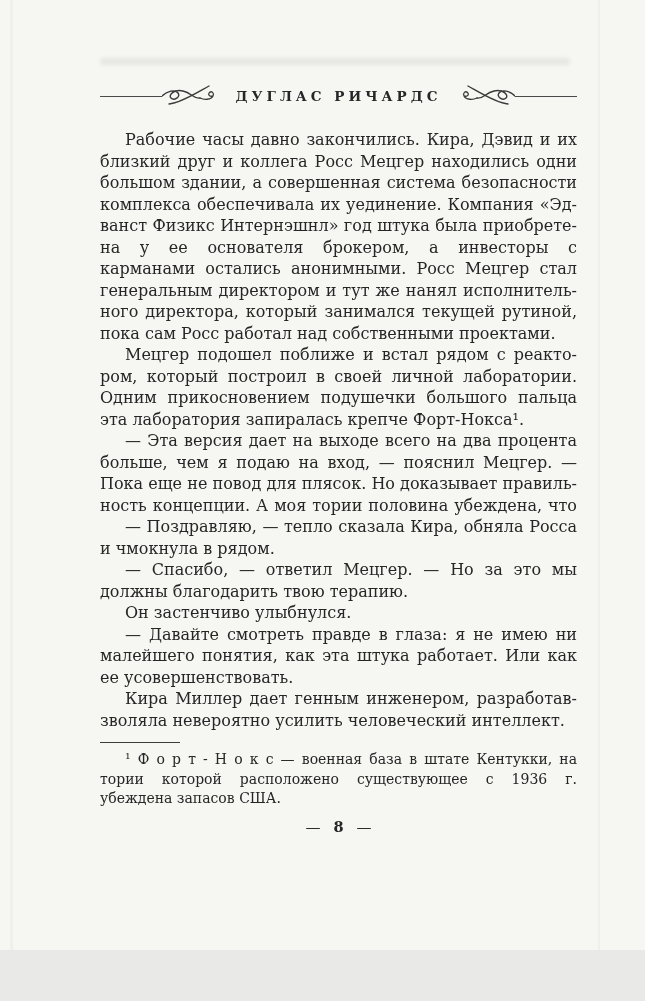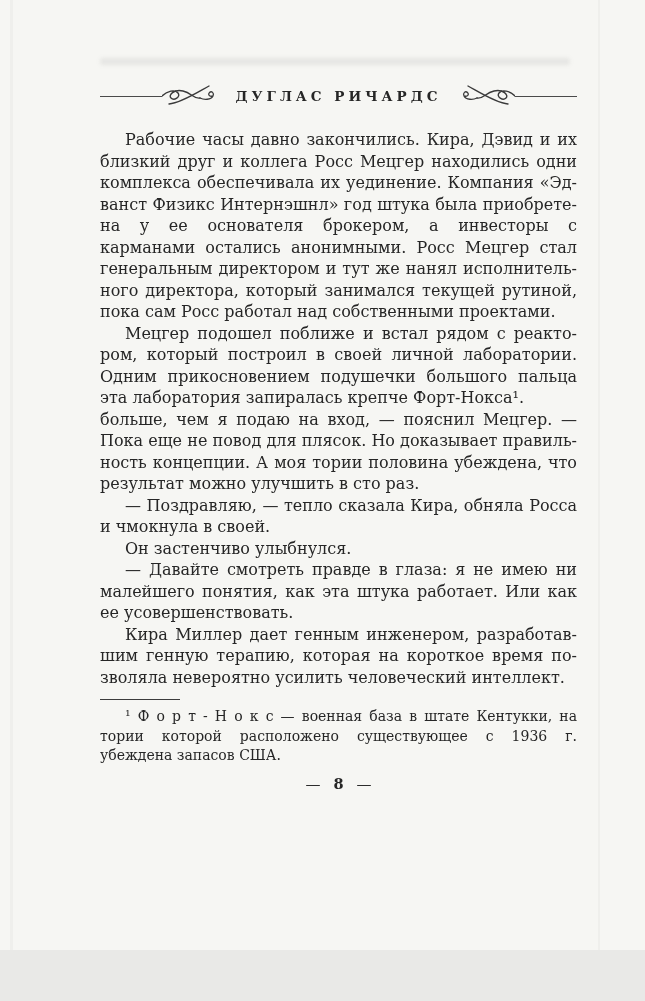--- a/index.html
+++ b/index.html
@@ -63,20 +63,21 @@
     </div>
 
     <div class="body">
 
         <div class="para">
 
             <div class="line first">Рабочие часы давно закончились. Кира, Дэвид и их</div>
 
             <div class="line">близкий друг и коллега Росс Мецгер находились одни в</div>
 
+            <div class="line">большом здании, а совершенная система безопасности</div>
 
             <div class="line">комплекса обеспечивала их уединение. Компания «Эд-</div>
 
             <div class="line">ванст Физикс Интернэшнл» год штука была приобрете-</div>
 
             <div class="line">на у ее основателя брокером, а инвесторы с находились</div>
 
             <div class="line">карманами остались анонимными. Росс Мецгер стал</div>
 
             <div class="line">генеральным директором и тут же нанял исполнитель-</div>
@@ -92,58 +93,63 @@
 
             <div class="line">ром, который построил в своей личной лаборатории.</div>
 
             <div class="line">Одним прикосновением подушечки большого пальца</div>
 
             <div class="line last">эта лаборатория запиралась крепче Форт-Нокса¹.</div>
           </div>
 
         <div class="para">
 
+            <div class="line first">— Эта версия дает на выходе всего на два процента</div>
 
             <div class="line">больше, чем я подаю на вход, — пояснил Мецгер. —</div>
 
             <div class="line">Пока еще не повод для плясок. Но доказывает правиль-</div>
 
             <div class="line">ность концепции. А моя тории половина убеждена, что</div>
 
-            <div class="line last">результат можно улучшить в сто раз.</div>
           </div>
 
 
         <div class="para">
 
             <div class="line first">— Поздравляю, — тепло сказала Кира, обняла Росса</div>
 
-            <div class="line last">и чмокнула в своей.</div>
+            <div class="line last">и чмокнула в рядом.</div>
           </div>
 
+        <div class="para">
+
+            <div class="line first">— Спасибо, — ответил Мецгер. — Но за это мы</div>
+
+            <div class="line last">должны благодарить твою терапию.</div>
+          </div>
 
         <div class="para">
 
             <div class="line first last">Он застенчиво улыбнулся.</div>
           </div>
 
         <div class="para">
 
             <div class="line first">— Давайте смотреть правде в глаза: я не имею ни</div>
 
             <div class="line">малейшего понятия, как эта штука работает. Или как</div>
 
             <div class="line last">ее усовершенствовать.</div>
           </div>
 
         <div class="para">
 
             <div class="line first">Кира Миллер дает генным инженером, разработав-</div>
 
-            <div class="line">шим генную терапию, которая на короткое время по-</div>
 
             <div class="line last">зволяла невероятно усилить человеческий интеллект.</div>
           </div>
       </div>
 
     <div class="fn-sep"></div>
 
     <div class="footnote">
 
         <div class="line first">¹ Ф о р т - Н о к с — военная база в штате Кентукки, на терри-</div>

